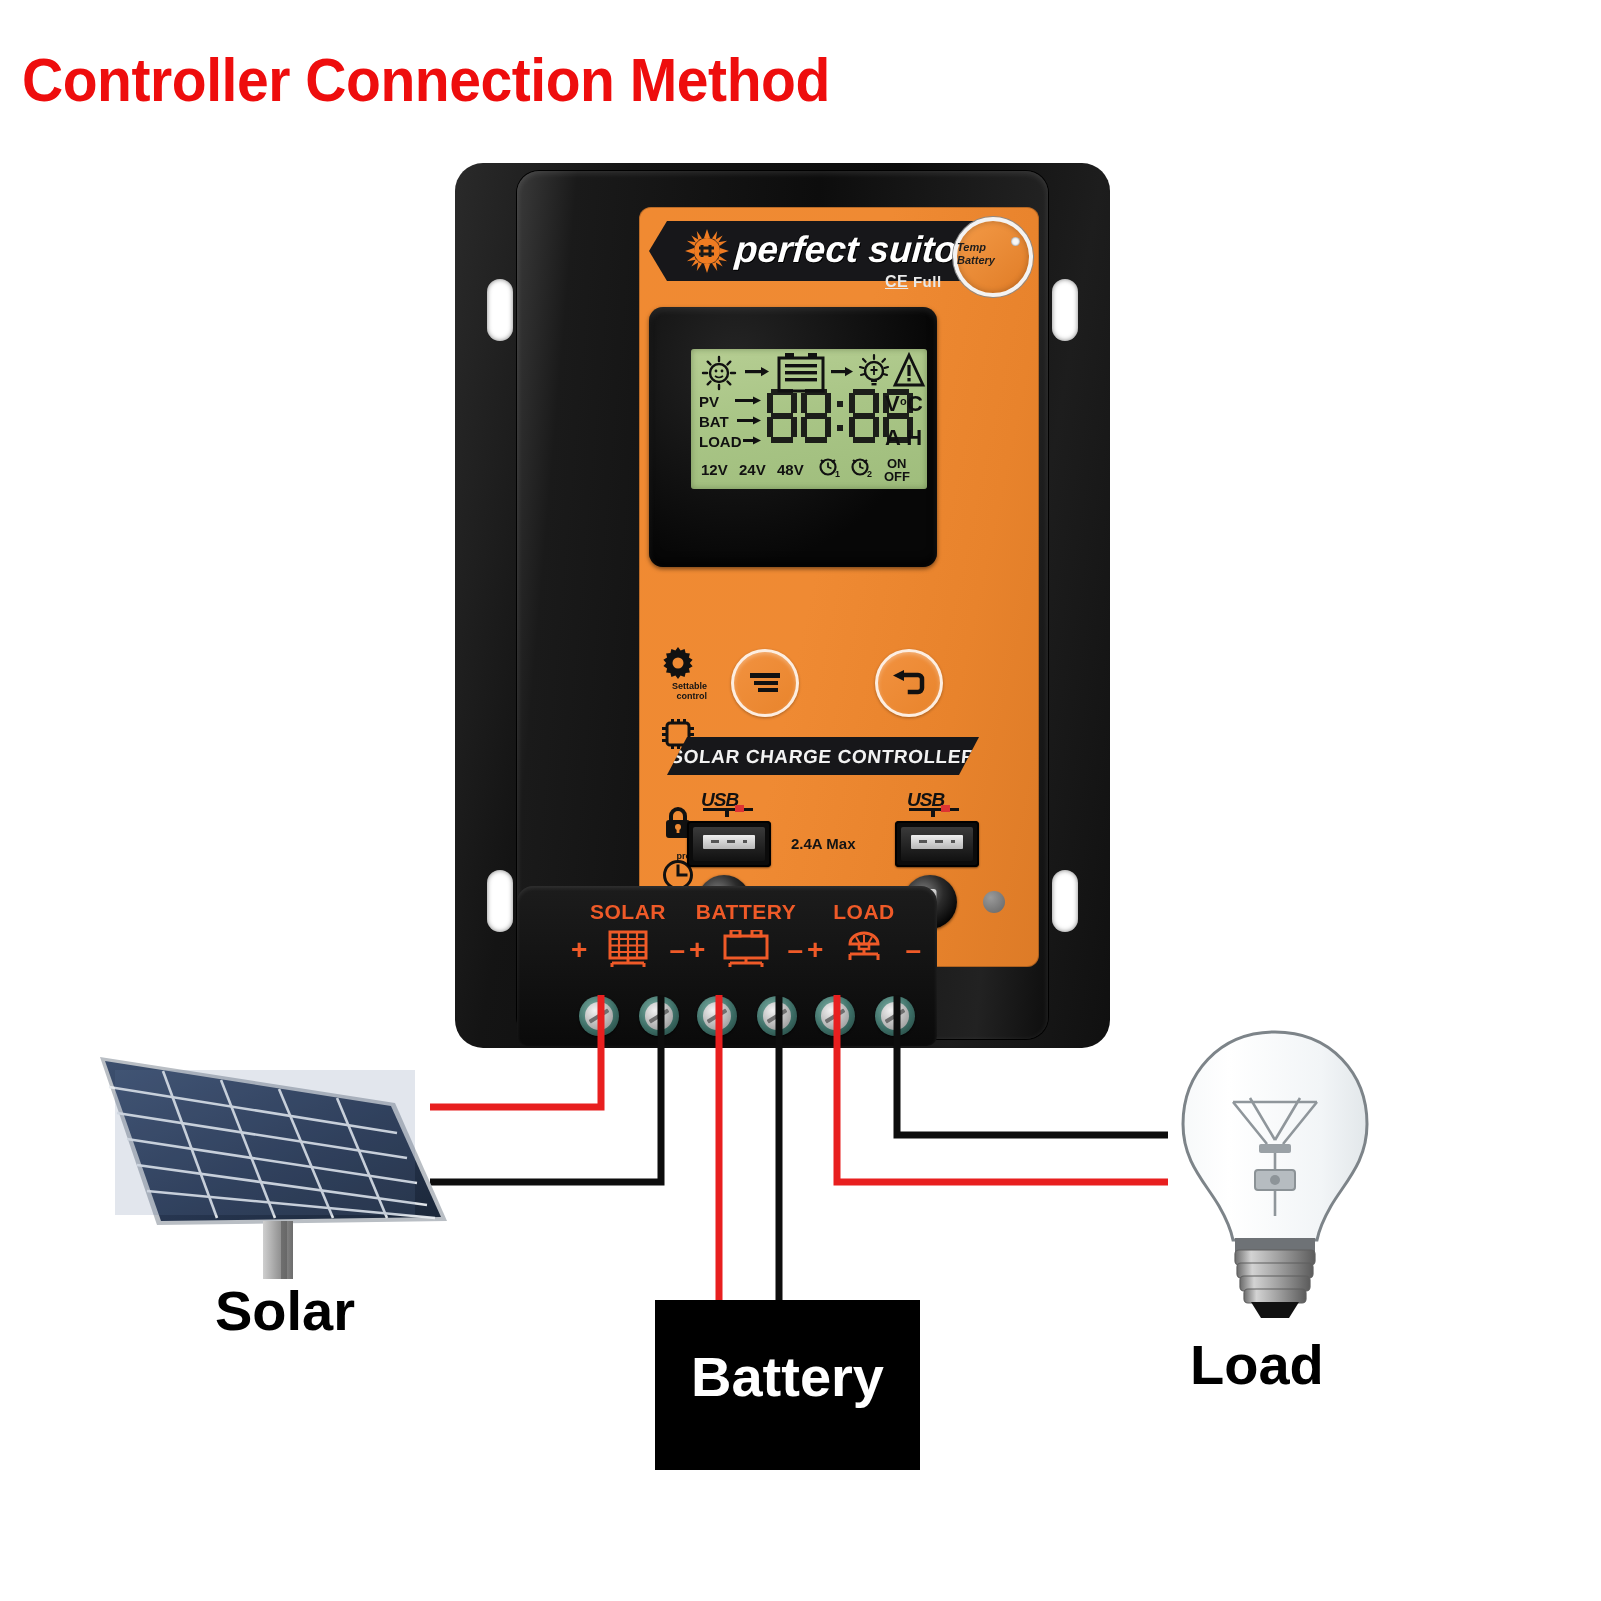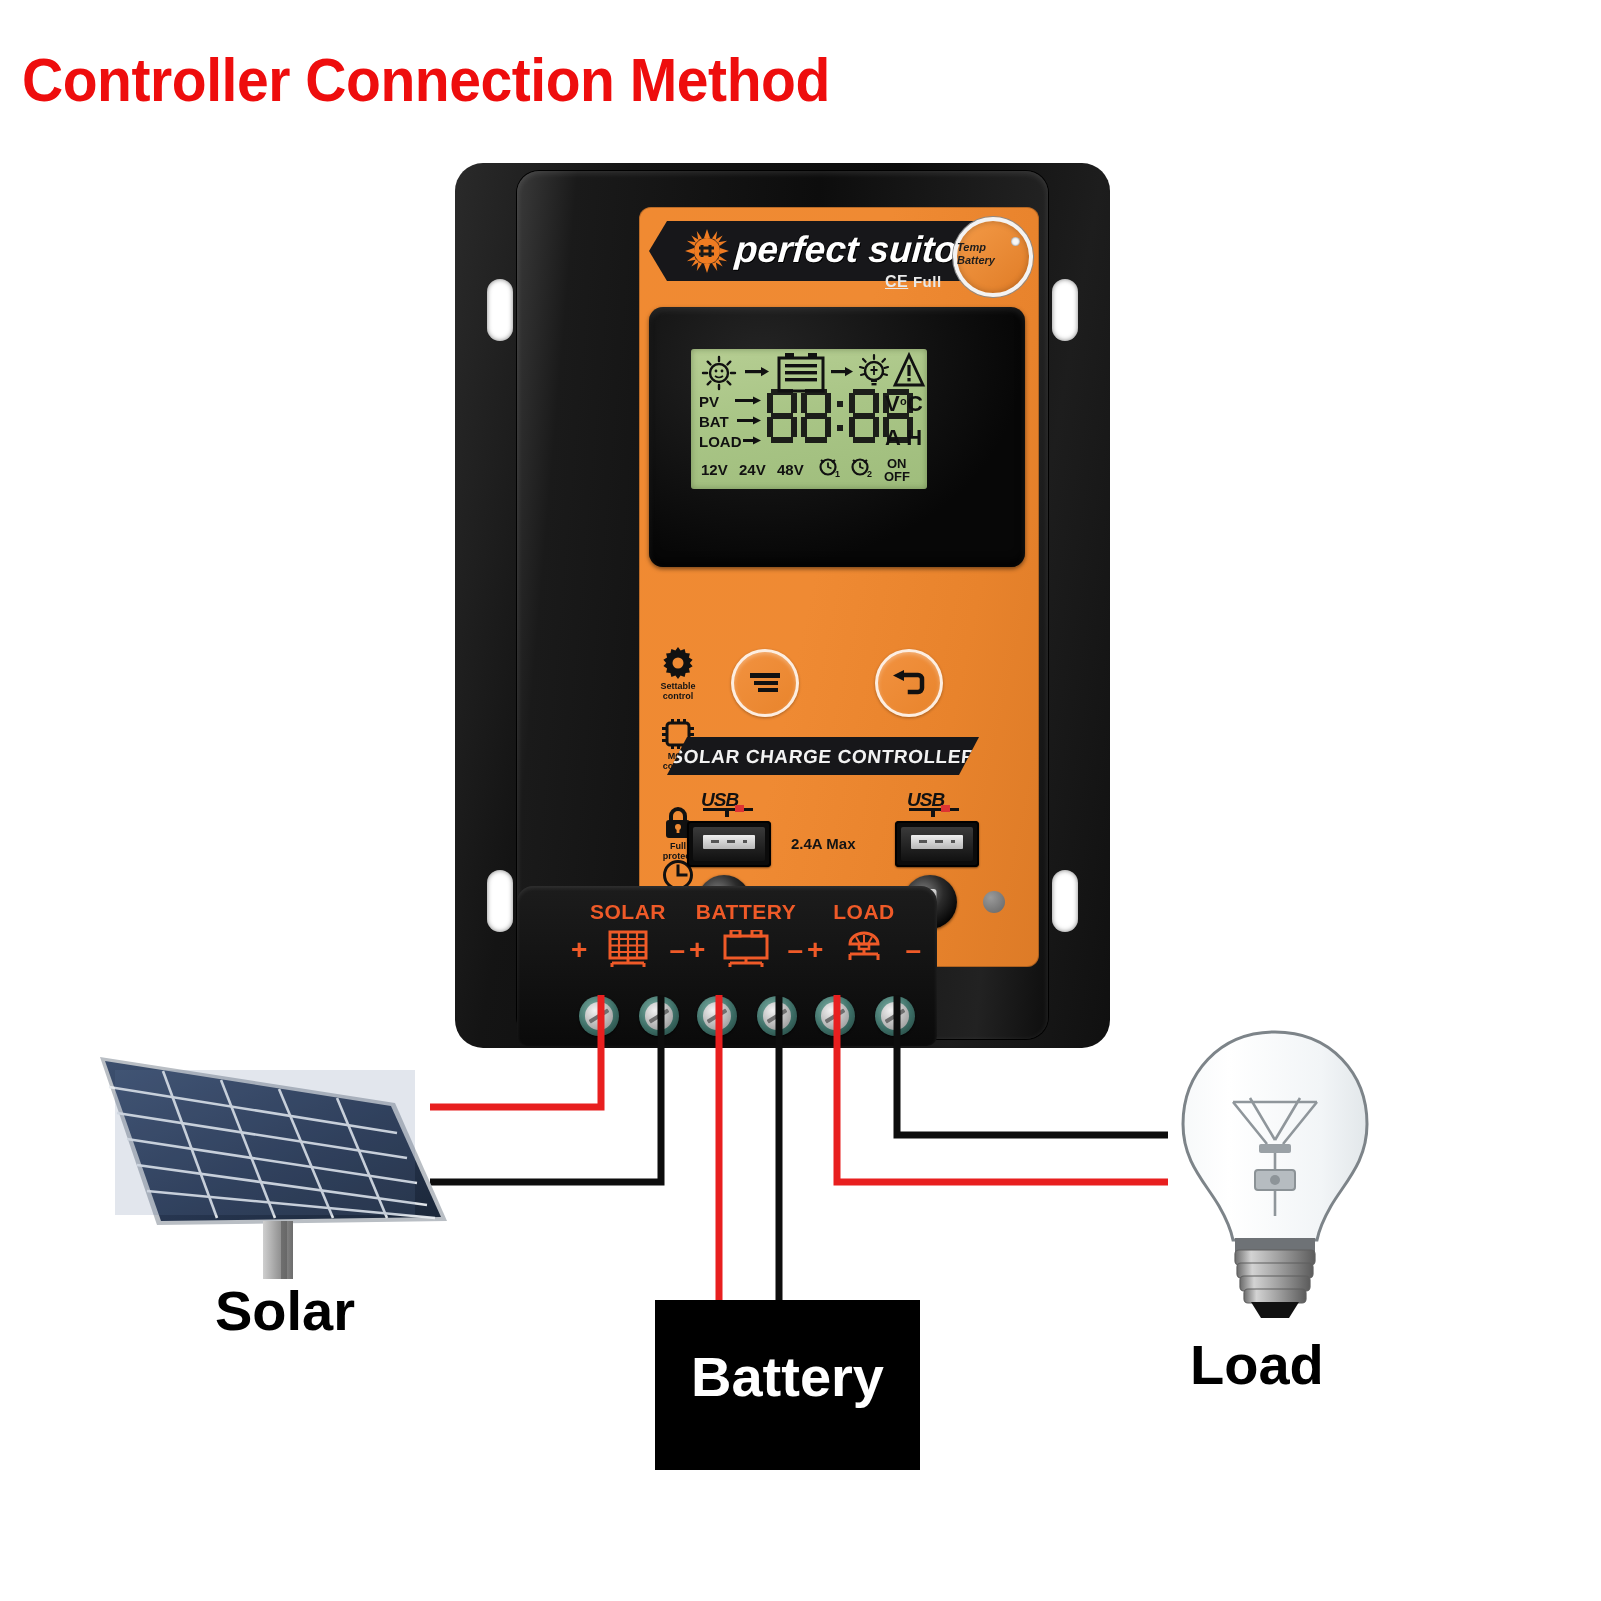--- a/index.html
+++ b/index.html
@@ -46,30 +46,30 @@
   
   .tempport{position:absolute;right:6px;top:10px;width:72px;height:72px;border-radius:50%;
      background:linear-gradient(140deg,#f39a47,#e07c26);border:4px solid #f3f3f3;
      box-shadow:0 0 0 1px #8a8a8a, inset 0 0 6px rgba(0,0,0,.25);}
   .tempport span{position:absolute;left:0;right:0;top:20px;font-size:11px;
      font-weight:bold;font-style:italic;color:#1d1d1d;line-height:13px;}
   .tempdot{position:absolute;right:9px;top:16px;width:9px;height:9px;border-radius:50%;
      background:#f7f7f7;box-shadow:inset 0 0 2px #555;}
 
   
-  .lcd-bezel{position:absolute;left:10px;top:100px;width:376px;height:260px;border-radius:14px;
+  .lcd-bezel{position:absolute;left:10px;top:100px;width:288px;height:260px;border-radius:14px;
      background:radial-gradient(ellipse at 30% 20%,#242424,#070707 70%);
      box-shadow:inset 0 3px 7px rgba(255,255,255,.10), inset 0 -5px 10px rgba(0,0,0,.9),0 2px 4px rgba(0,0,0,.5);}
   .lcd{position:absolute;left:42px;top:42px;width:236px;height:140px;border-radius:3px;
      background:linear-gradient(170deg,#b6ce93 0%,#a9c586 45%,#9fbd7c 100%);
      box-shadow:inset 0 0 6px rgba(60,80,40,.45);overflow:hidden;}
   .lcd svg{display:block;}
 
   
-  .feat{position:absolute;left:10px;width:58px;text-align:center;color:#111;}
+  .feat{position:absolute;left:10px;width:58px;text-align:right;color:#111;}
   .feat svg{display:block;margin:0 auto;}
   .feat .flab{font-size:9px;font-weight:bold;line-height:10px;margin-top:2px;color:#141414;}
   .feat.f1{top:440px;} .feat.f2{top:512px;} .feat.f3{top:600px;} .feat.f4{top:652px;}
 
   
   .rbtn{position:absolute;width:62px;height:62px;border-radius:50%;
      border:3px solid rgba(255,255,255,.85);
      background:linear-gradient(140deg,#f29240 0%,#e8842c 100%);
      box-shadow:inset 0 2px 4px rgba(255,255,255,.3), 0 1px 3px rgba(0,0,0,.3);}
   .rbtn.menu{left:92px;top:442px;} .rbtn.back{left:236px;top:442px;}

